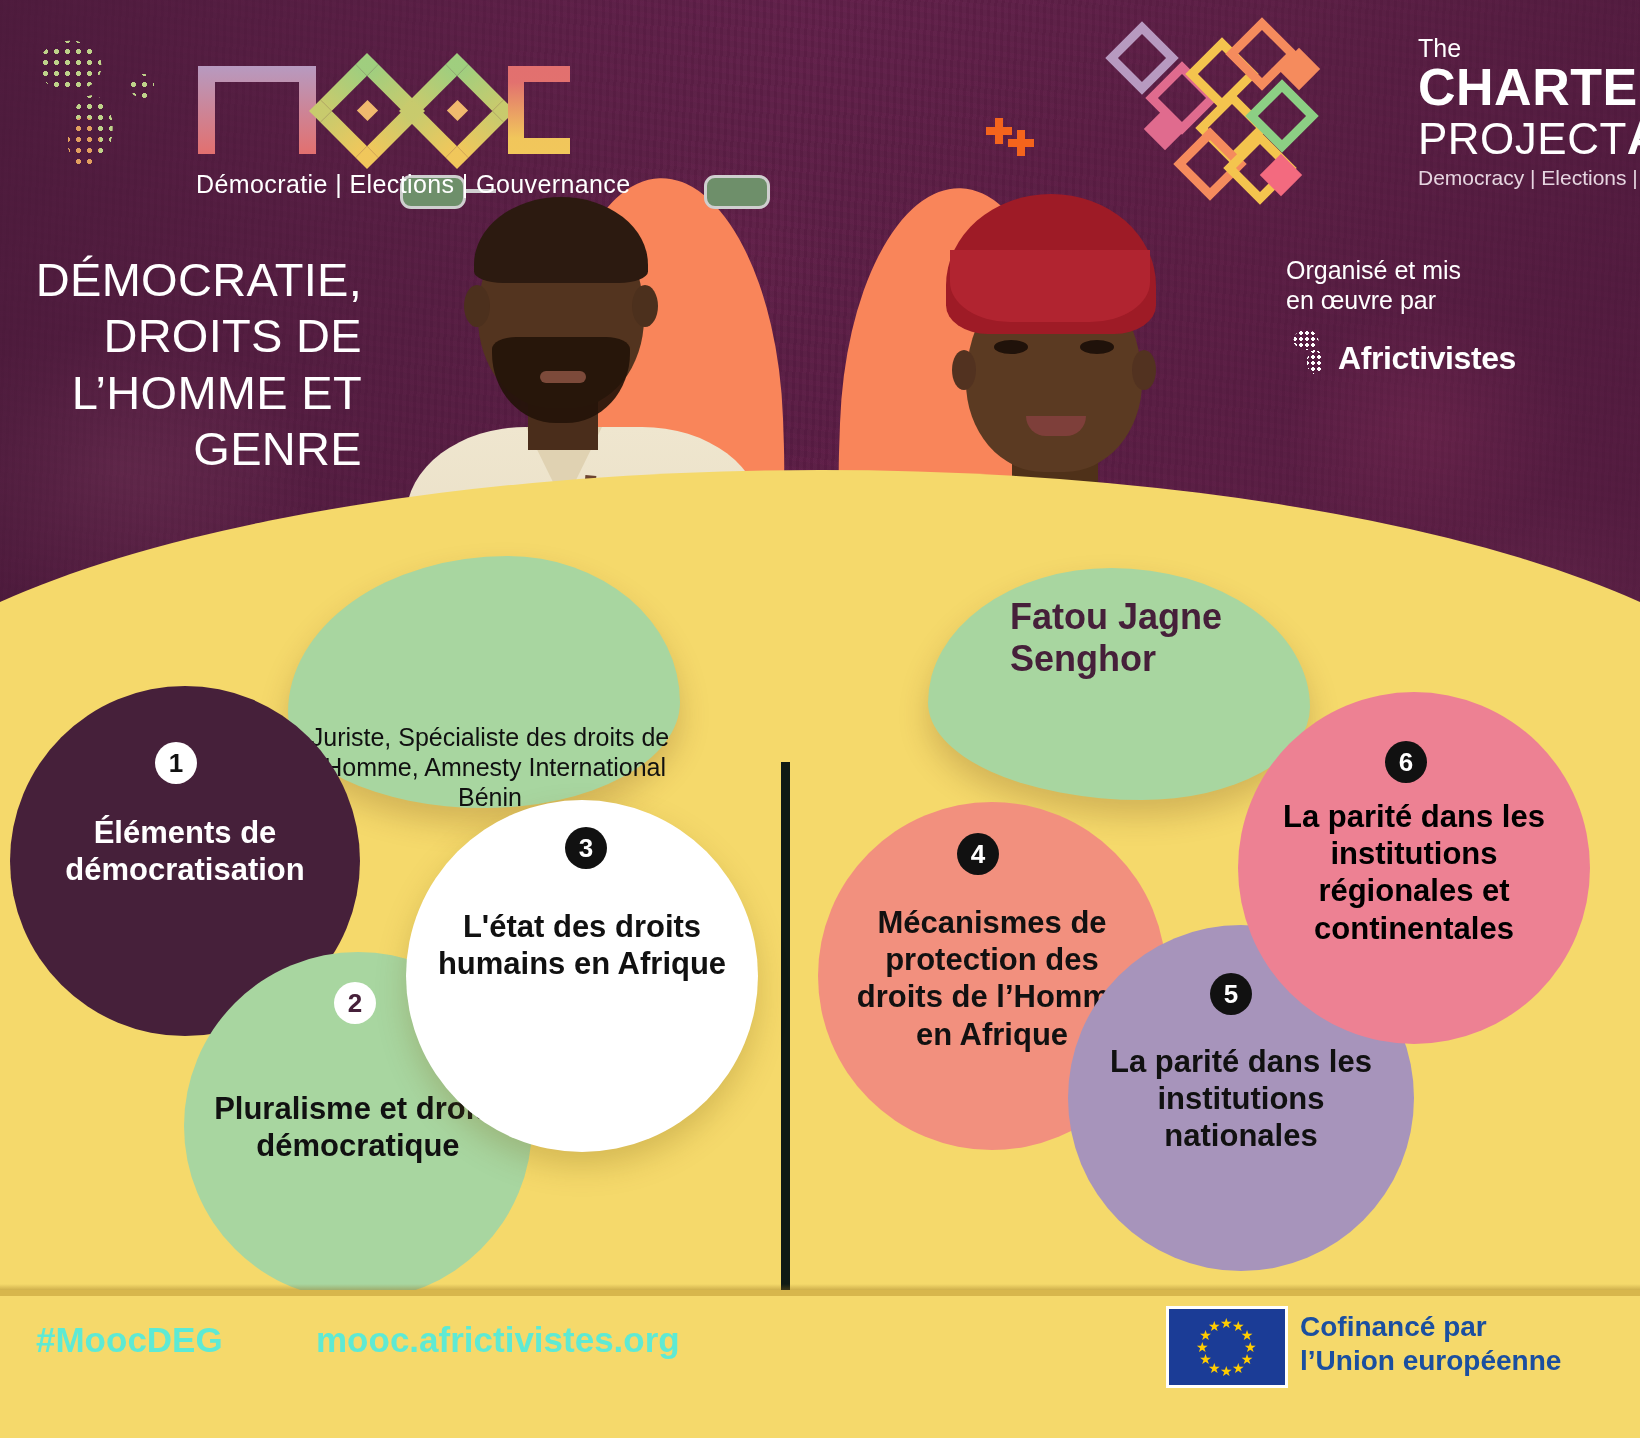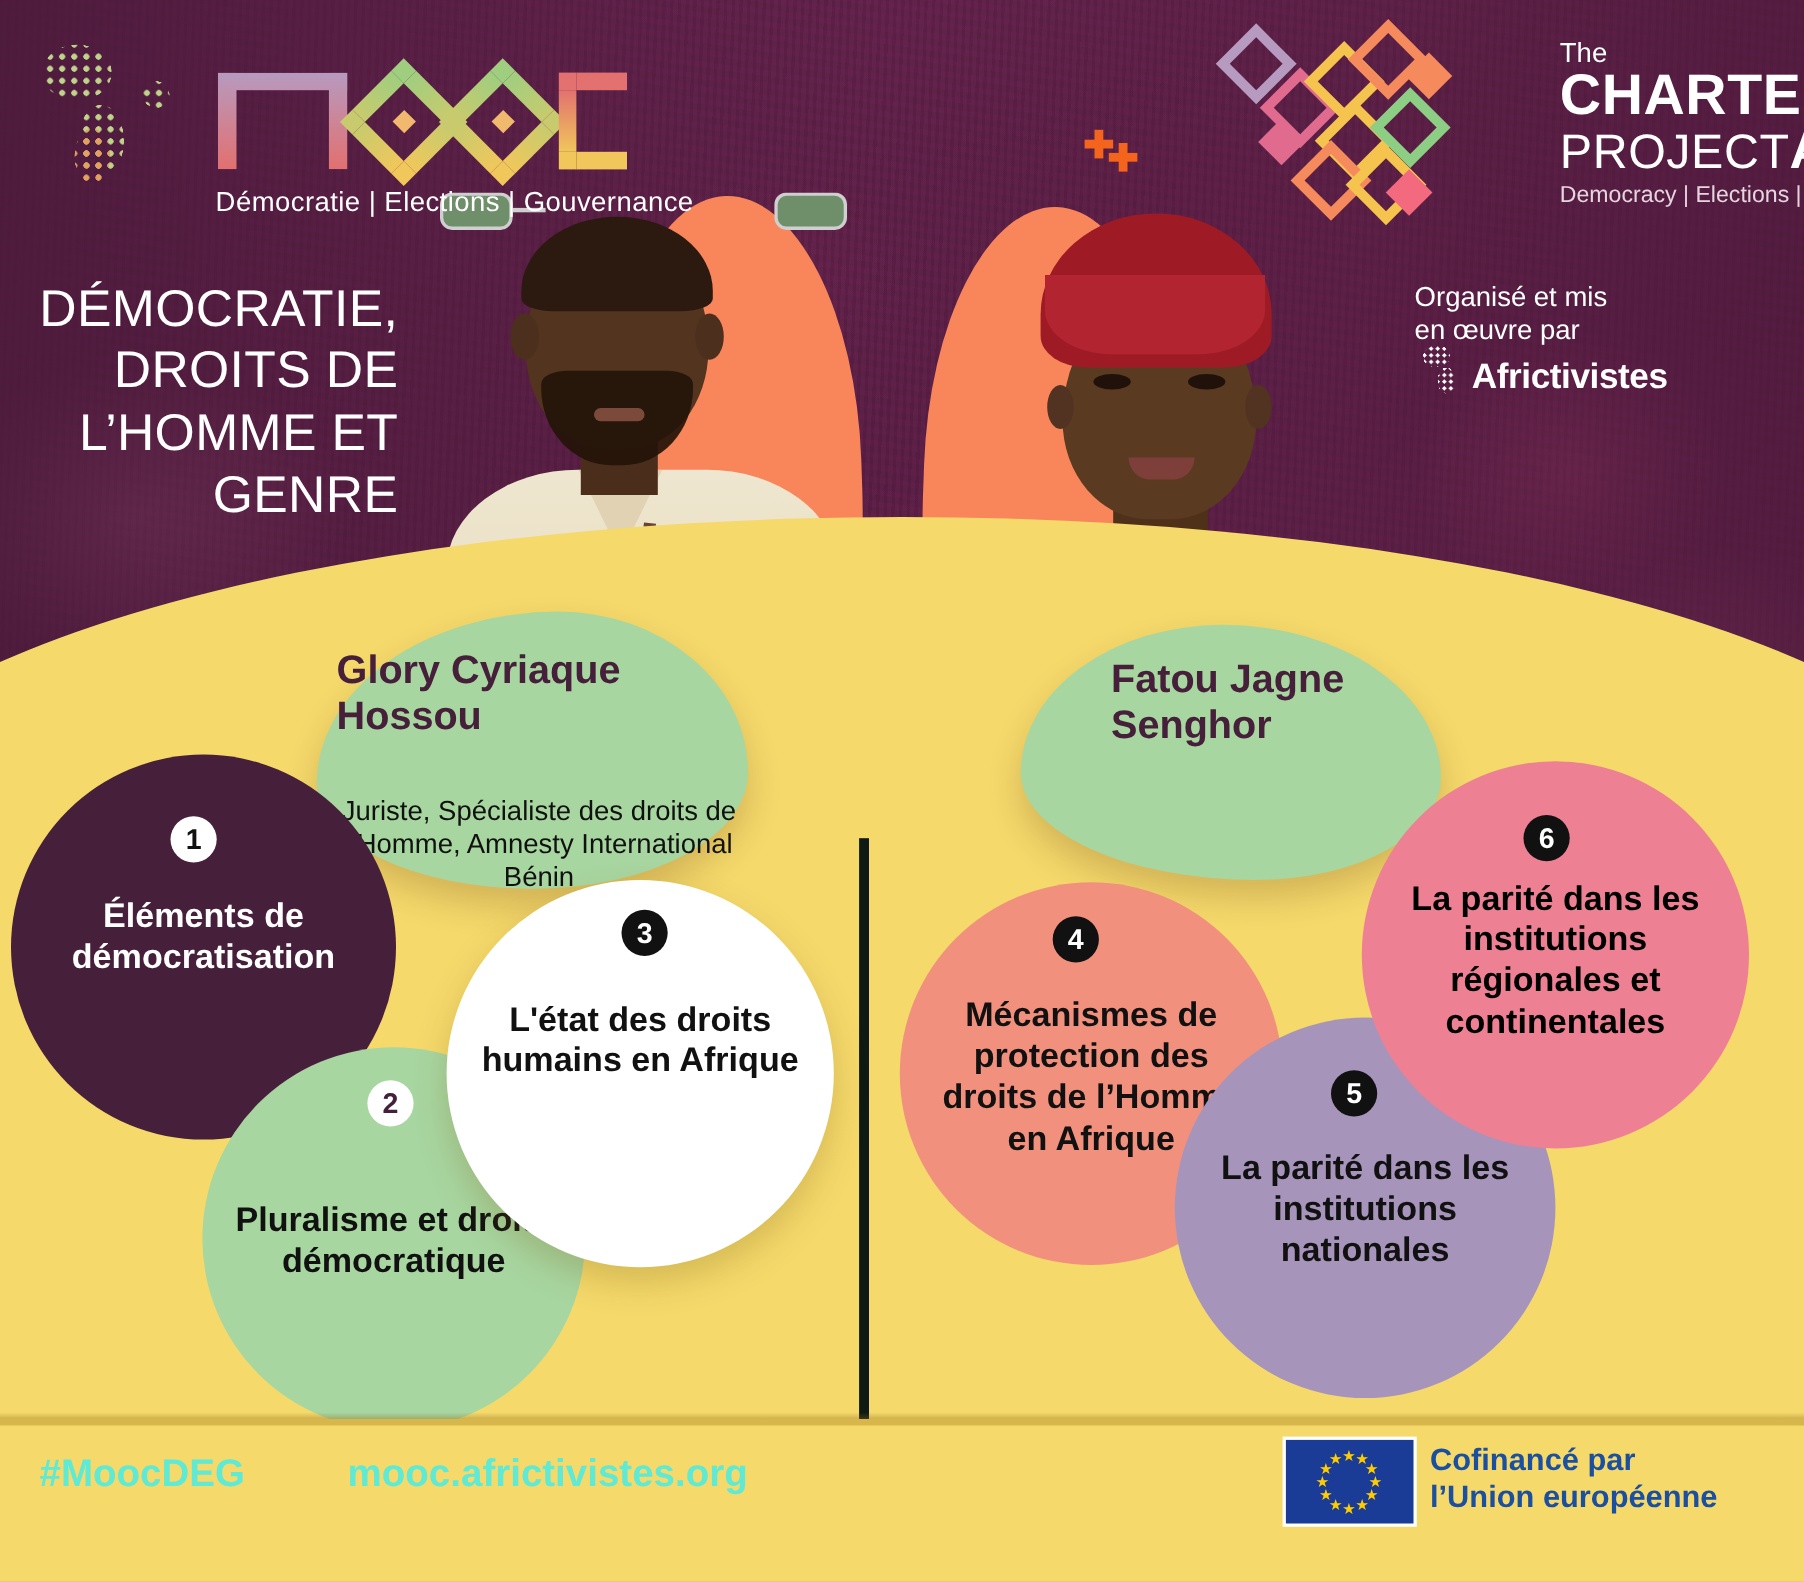--- a/index.html
+++ b/index.html
@@ -166,21 +166,21 @@
   .c-the{font-size:25px;font-weight:400;line-height:1;}
   .c-charter{font-size:52px;font-weight:bold;letter-spacing:.5px;line-height:1.02;}
   .c-row{display:flex;align-items:baseline;gap:0;line-height:1.02;}
   .c-project{font-size:44px;font-weight:400;letter-spacing:.5px;}
   .c-africa{font-size:48px;font-weight:bold;}
   .c-sub{font-size:21px;color:#e6d5e0;margin-top:3px;}
 
   
   .org{position:absolute;left:1286px;top:256px;width:250px;}
   .org-t{color:#fff;font-size:25px;line-height:1.18;}
-  .afr-logo{position:absolute;left:0px;top:52px;width:250px;height:54px;}
+  .afr-logo{position:absolute;left:0px;top:68px;width:250px;height:54px;}
   .afr-map{position:absolute;left:0;top:0;width:62px;height:54px;
     background-image:radial-gradient(circle,#fff 1.7px,transparent 1.9px);background-size:6px 6px;
     -webkit-mask-image:radial-gradient(ellipse 20px 16px at 20px 16px,#000 62%,transparent 63%),
       radial-gradient(ellipse 13px 19px at 29px 38px,#000 62%,transparent 63%);
     mask-image:radial-gradient(ellipse 20px 16px at 20px 16px,#000 62%,transparent 63%),
       radial-gradient(ellipse 13px 19px at 29px 38px,#000 62%,transparent 63%);}
   .afr-name{position:absolute;left:52px;top:16px;color:#fff;font-size:32px;font-weight:bold;letter-spacing:-.4px;}
 
   
   .title{position:absolute;left:12px;top:252px;width:350px;text-align:right;
@@ -338,21 +338,20 @@
     </div>
     <div class="afr-logo">
       <div class="afr-map"></div>
       <div class="afr-name">Africtivistes</div>
     </div>
   </div>
 
   <div class="title">DÉMOCRATIE, DROITS DE L’HOMME ET GENRE</div>
 
   <div class="sblob sblob-1"></div>
-  <div class="sname sname-1">Glory Cyriaque Hossou</div>
   <div class="srole srole-1">Juriste, Spécialiste des droits de l'Homme, Amnesty International Bénin</div>
 
   <div class="sblob sblob-2"></div>
   <div class="sname sname-2">Fatou Jagne Senghor</div>
 
   <div class="circ c1">
     <div class="lbl">Éléments de démocratisation</div>
   </div>
   <div class="badge b1">1</div>
 

